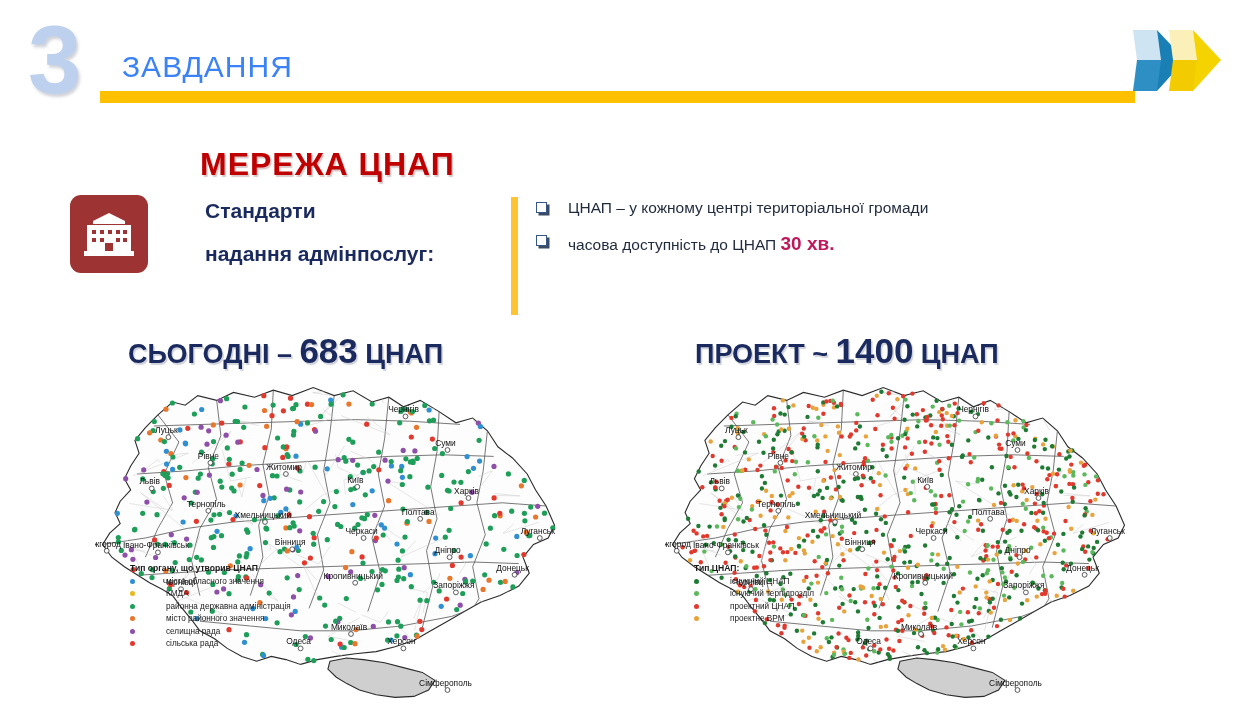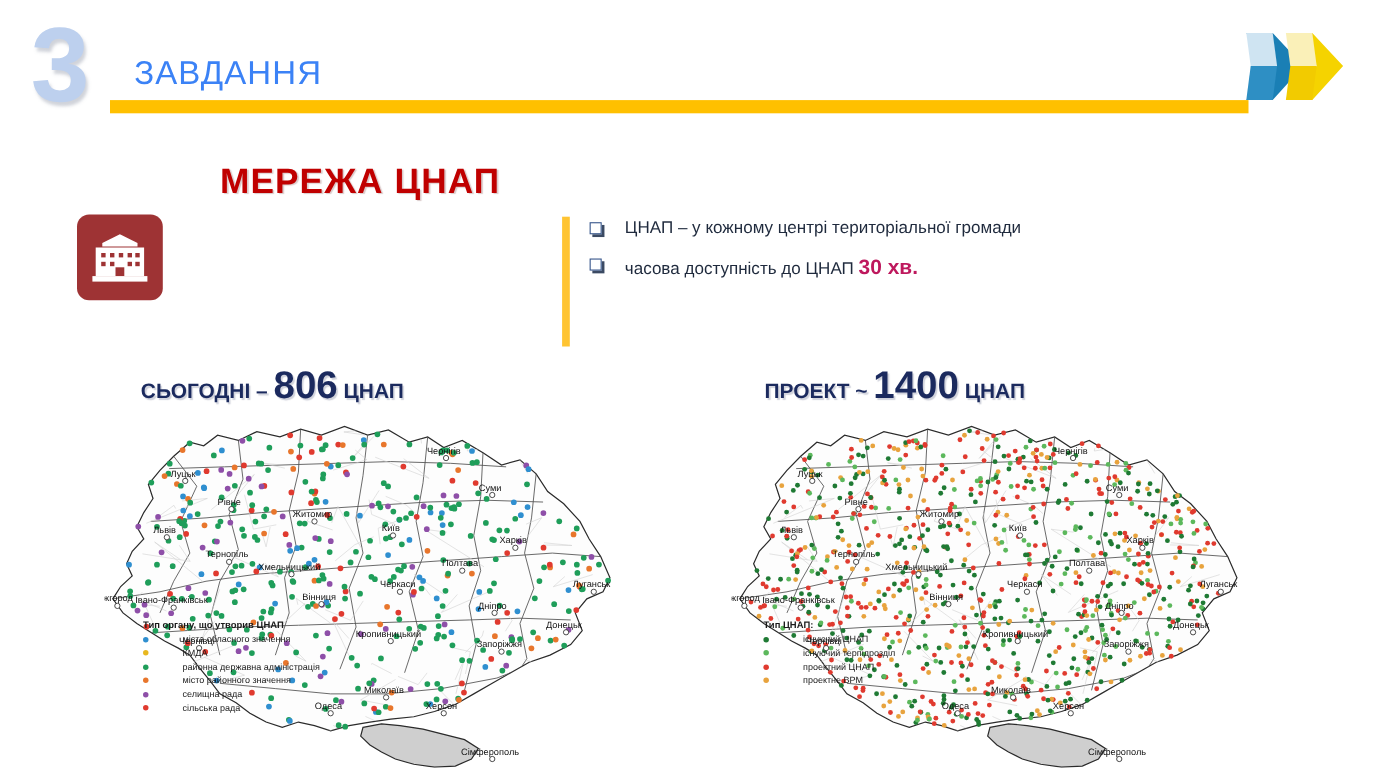--- a/index.html
+++ b/index.html
@@ -70,21 +70,21 @@
   }
   .hl-blue { color: #be185d; font-weight: bold; font-size: 19px; }
   .hl-link { color: #1f7bc4; }
 
   
   .map-head {
     position: absolute; font-weight: bold; color: #1b2a5e;
     text-shadow: 1.5px 1.5px 1px rgba(150,155,175,.45);
     white-space: nowrap;
   }
-  .map-head .small { font-size: 19px; letter-spacing: 0px; }
+  .map-head .small { font-size: 27px; letter-spacing: 0px; }
   .map-head .big   { font-size: 35px; }
   #head-left  { left: 128px; top: 331px; }
   #head-right { left: 695px; top: 331px; }
 
   
   .map-panel { position: absolute; }
   #map-left  { left: 95px;  top: 378px; width: 470px; height: 320px; }
   #map-right { left: 665px; top: 378px; width: 470px; height: 320px; }
   .map-panel svg { display: block; width: 100%; height: 100%; }
 
@@ -130,30 +130,34 @@
           <rect x="46" y="35" width="4" height="4"></rect>
         <rect x="53" y="35" width="4" height="4"></rect>
         <rect x="22" y="43" width="4" height="4"></rect>
           <rect x="30" y="43" width="4" height="4"></rect>
         <rect x="46" y="43" width="4" height="4"></rect>
           <rect x="53" y="43" width="4" height="4"></rect>
       </g>
     </svg>
   </div>
 
+  <div class="std-text">
+    <div>Стандарти</div>
+    <div>надання адмінпослуг:</div>
+  </div>
 
   <div class="v-divider"></div>
 
   <div class="bullets" id="bullets">
       <div class="bullet"><span class="bx"></span><span class="tx"><span>ЦНАП – у кожному центрі територіальної громади</span></span></div>
       <div class="bullet"><span class="bx"></span><span class="tx"><span>часова доступність до ЦНАП </span><span class="hl-blue">30 хв.</span></span></div>
     </div>
 
   <div class="map-head" id="head-left">
-    <span class="small">СЬОГОДНІ – </span><span class="big">806</span><span class="small"> ЦНАП</span>
+    <span class="small">СЬОГОДНІ – </span><span class="big">683</span><span class="small"> ЦНАП</span>
   </div>
   <div class="map-head" id="head-right">
     <span class="small">ПРОЕКТ ~ </span><span class="big">1400</span><span class="small"> ЦНАП</span>
   </div>
 
   <div class="map-panel" id="map-left">
       <svg viewBox="0 0 470 320">
         <defs>
           <clipPath id="clip-left">
             <path d="M62.9,36.8L77.6,24.0L90.2,27.2L102.8,17.6L121.7,22.4L138.5,14.4L159.5,19.2L178.3,12.2L197.2,17.6L218.2,9.6L239.2,17.6L258.1,12.8L277.0,24.0L293.8,19.2L308.4,28.8L325.2,22.4L344.1,33.6L360.9,44.8L377.7,40.0L392.4,52.8L402.9,68.8L417.5,80.0L432.2,96.0L440.6,112.0L451.1,128.0L459.5,147.2L453.2,160.0L438.5,166.4L428.0,179.2L434.3,195.2L423.8,208.0L405.0,217.6L386.1,224.0L369.3,233.6L352.5,243.2L335.7,252.8L318.9,262.4L300.0,268.8L281.2,273.6L260.2,275.8L241.3,278.4L222.4,281.6L205.6,286.4L190.9,281.6L176.3,278.4L161.6,283.2L146.9,278.4L132.2,270.4L119.6,260.8L104.9,252.8L96.5,241.6L86.0,228.8L77.6,217.6L67.1,211.2L54.6,204.8L42.0,196.8L29.4,188.8L16.8,179.2L7.6,166.4L14.7,155.2L25.2,145.6L20.1,134.4L25.2,123.2L35.7,112.0L29.4,100.8L35.7,88.0L44.1,75.2L39.9,62.4L50.4,49.6Z"></path>

